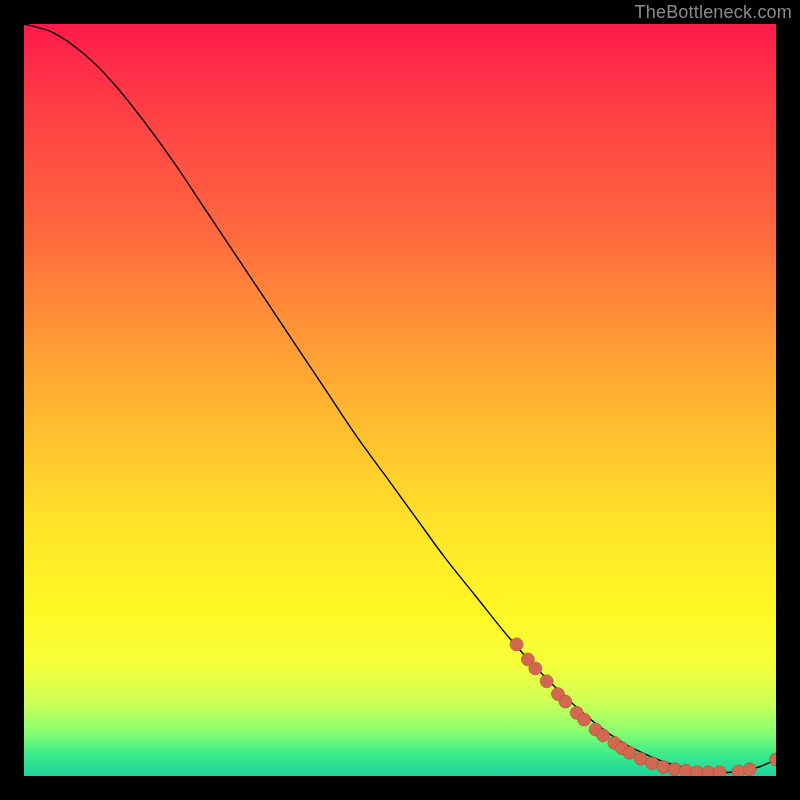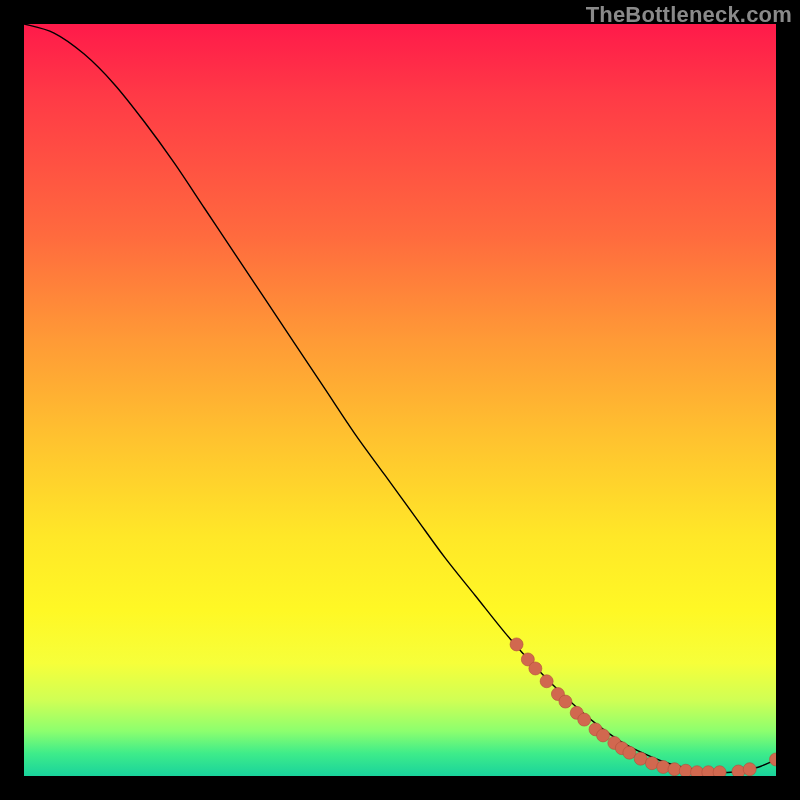--- a/index.html
+++ b/index.html
@@ -38,22 +38,22 @@
       #8dff6e 94%,
       #3eec8a 97%,
       #19d39c 100%
     );
   }
   .watermark {
     position: absolute;
     top: 2px;
     right: 8px;
     color: #8a8a8a;
-    font-size: 22px;
-    font-weight: 700;
+    font-size: 18px;
+    font-weight: 400;
     letter-spacing: 0.2px;
     user-select: none;
   }
   svg.curve {
     position: absolute;
     left: 0;
     top: 0;
     width: 752px;
     height: 752px;
   }

